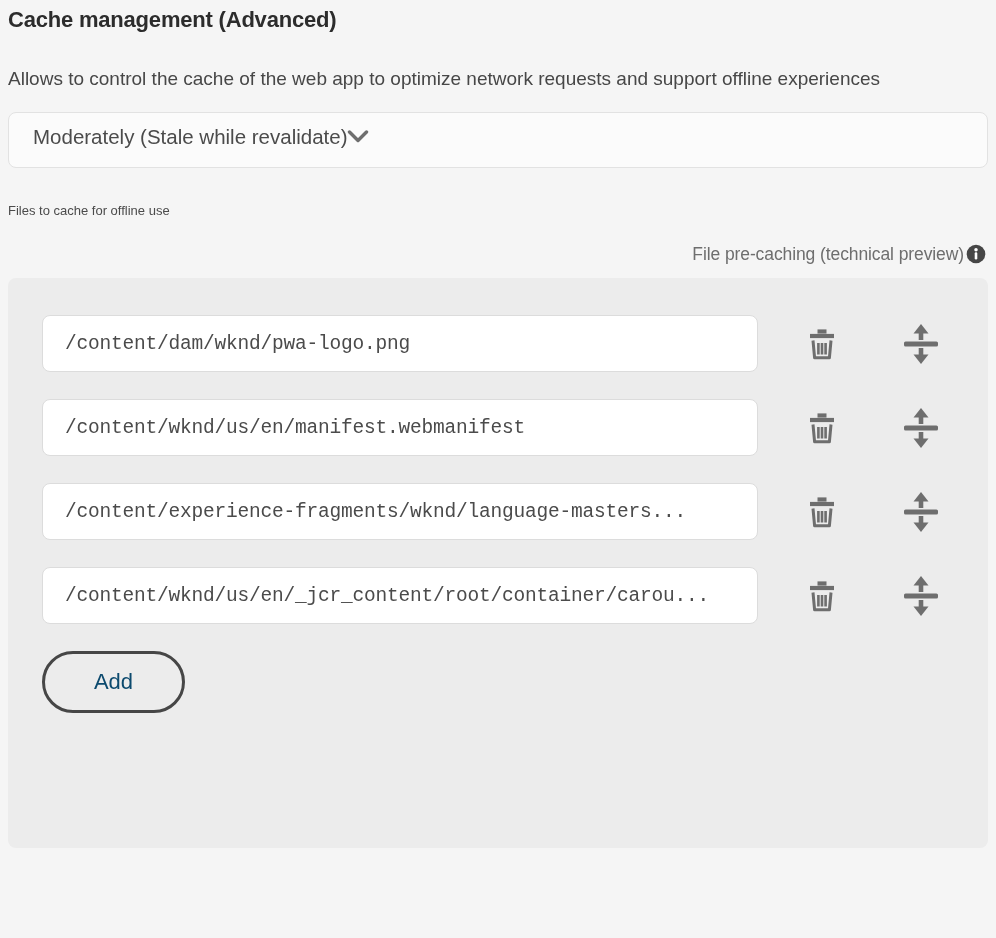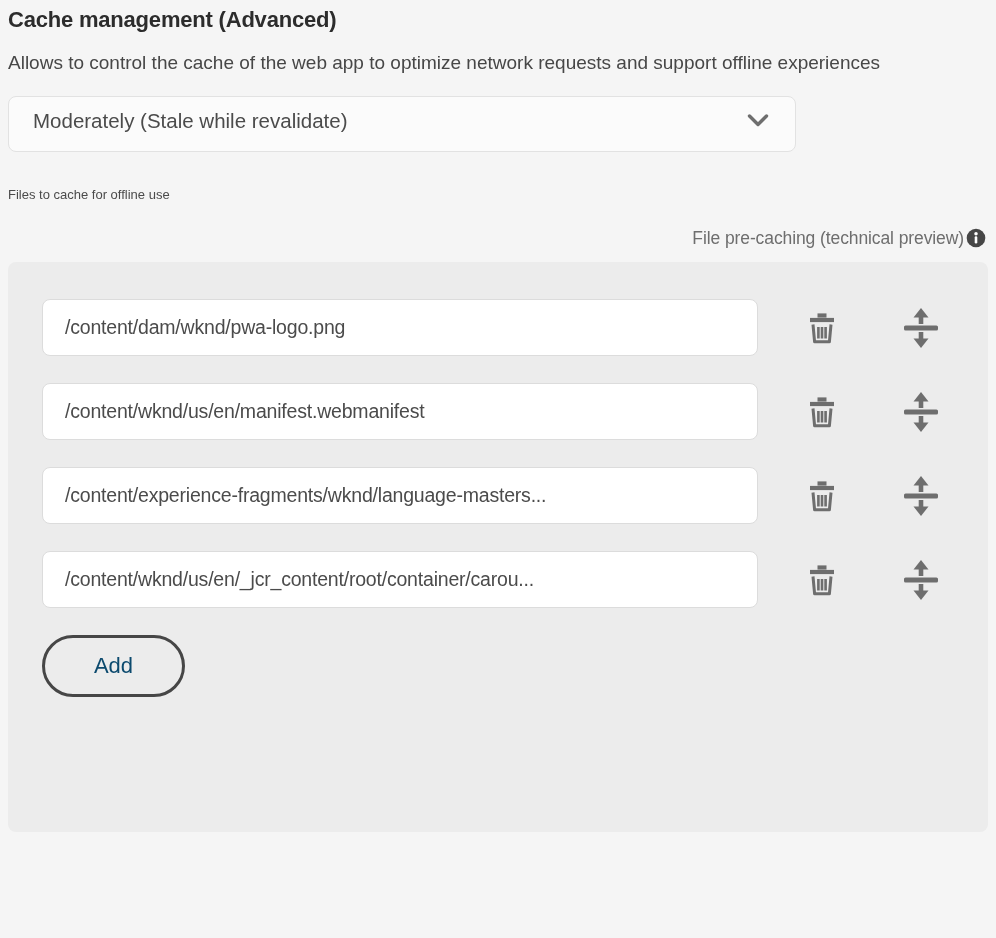--- a/index.html
+++ b/index.html
@@ -7,41 +7,41 @@
     width: 996px; height: 938px;
     background: #f5f5f5;
     font-family: "Liberation Sans", "DejaVu Sans", sans-serif;
     color: #4b4b4b;
     overflow: hidden;
   }
   .wrap { padding: 6px 8px 0 8px; }
 
   .page-title {
     font-size: 22px; font-weight: bold; color: #2c2c2c;
-    line-height: 28px; margin-bottom: 8px;
+    line-height: 28px; margin-bottom: 24px;
     letter-spacing: -0.2px;
   }
   .page-desc {
     font-size: 19px; color: #474747;
     line-height: 42px; max-width: 970px;
     margin-bottom: 12px;
   }
   .label-row {
     display: flex; justify-content: space-between; align-items: center;
     height: 24px; margin-bottom: 14px;
   }
   .field-label { font-size: 17.5px; color: #6e6e6e; letter-spacing: -0.1px; }
   .info-btn { display: flex; align-items: center; justify-content: center; width: 24px; height: 24px; cursor: pointer; background: none; border: none; }
 
   .select-box {
-    height: 56px; width: 788px;
+    height: 56px; width: 980px;
     background: #fbfbfb;
     border: 1px solid #e2e2e2;
     border-radius: 8px;
-    display: flex; align-items: center; justify-content: space-between;
+    display: flex; align-items: center; 
     padding: 0 26px 7px 24px;
     margin-bottom: 30px;
     cursor: pointer;
   }
   .select-value { font-size: 20.5px; color: #4b4b4b; }
 
   .section-heading {
     font-size: 13px; color: #4b4b4b;
     line-height: 26px; margin-bottom: 18px;
   }
@@ -58,21 +58,21 @@
     margin-bottom: 27px;
     height: 57px;
   }
   .file-input {
     width: 716px; height: 57px;
     background: #ffffff;
     border: 1px solid #dcdcdc;
     border-radius: 8px;
     padding: 0 22px;
     font-size: 19.5px; color: #4b4b4b;
-    font-family: Liberation Sans, sans-serif;
+    font-family: Liberation Mono, monospace;
     letter-spacing: -0.2px;
     outline: none;
     white-space: nowrap; overflow: hidden; text-overflow: ellipsis;
   }
   .icon-btn {
     background: none; border: none; cursor: pointer;
     display: flex; align-items: center; justify-content: center;
     width: 36px; height: 46px; padding: 0;
   }
   .icon-btn.trash { margin-left: 46px; }

